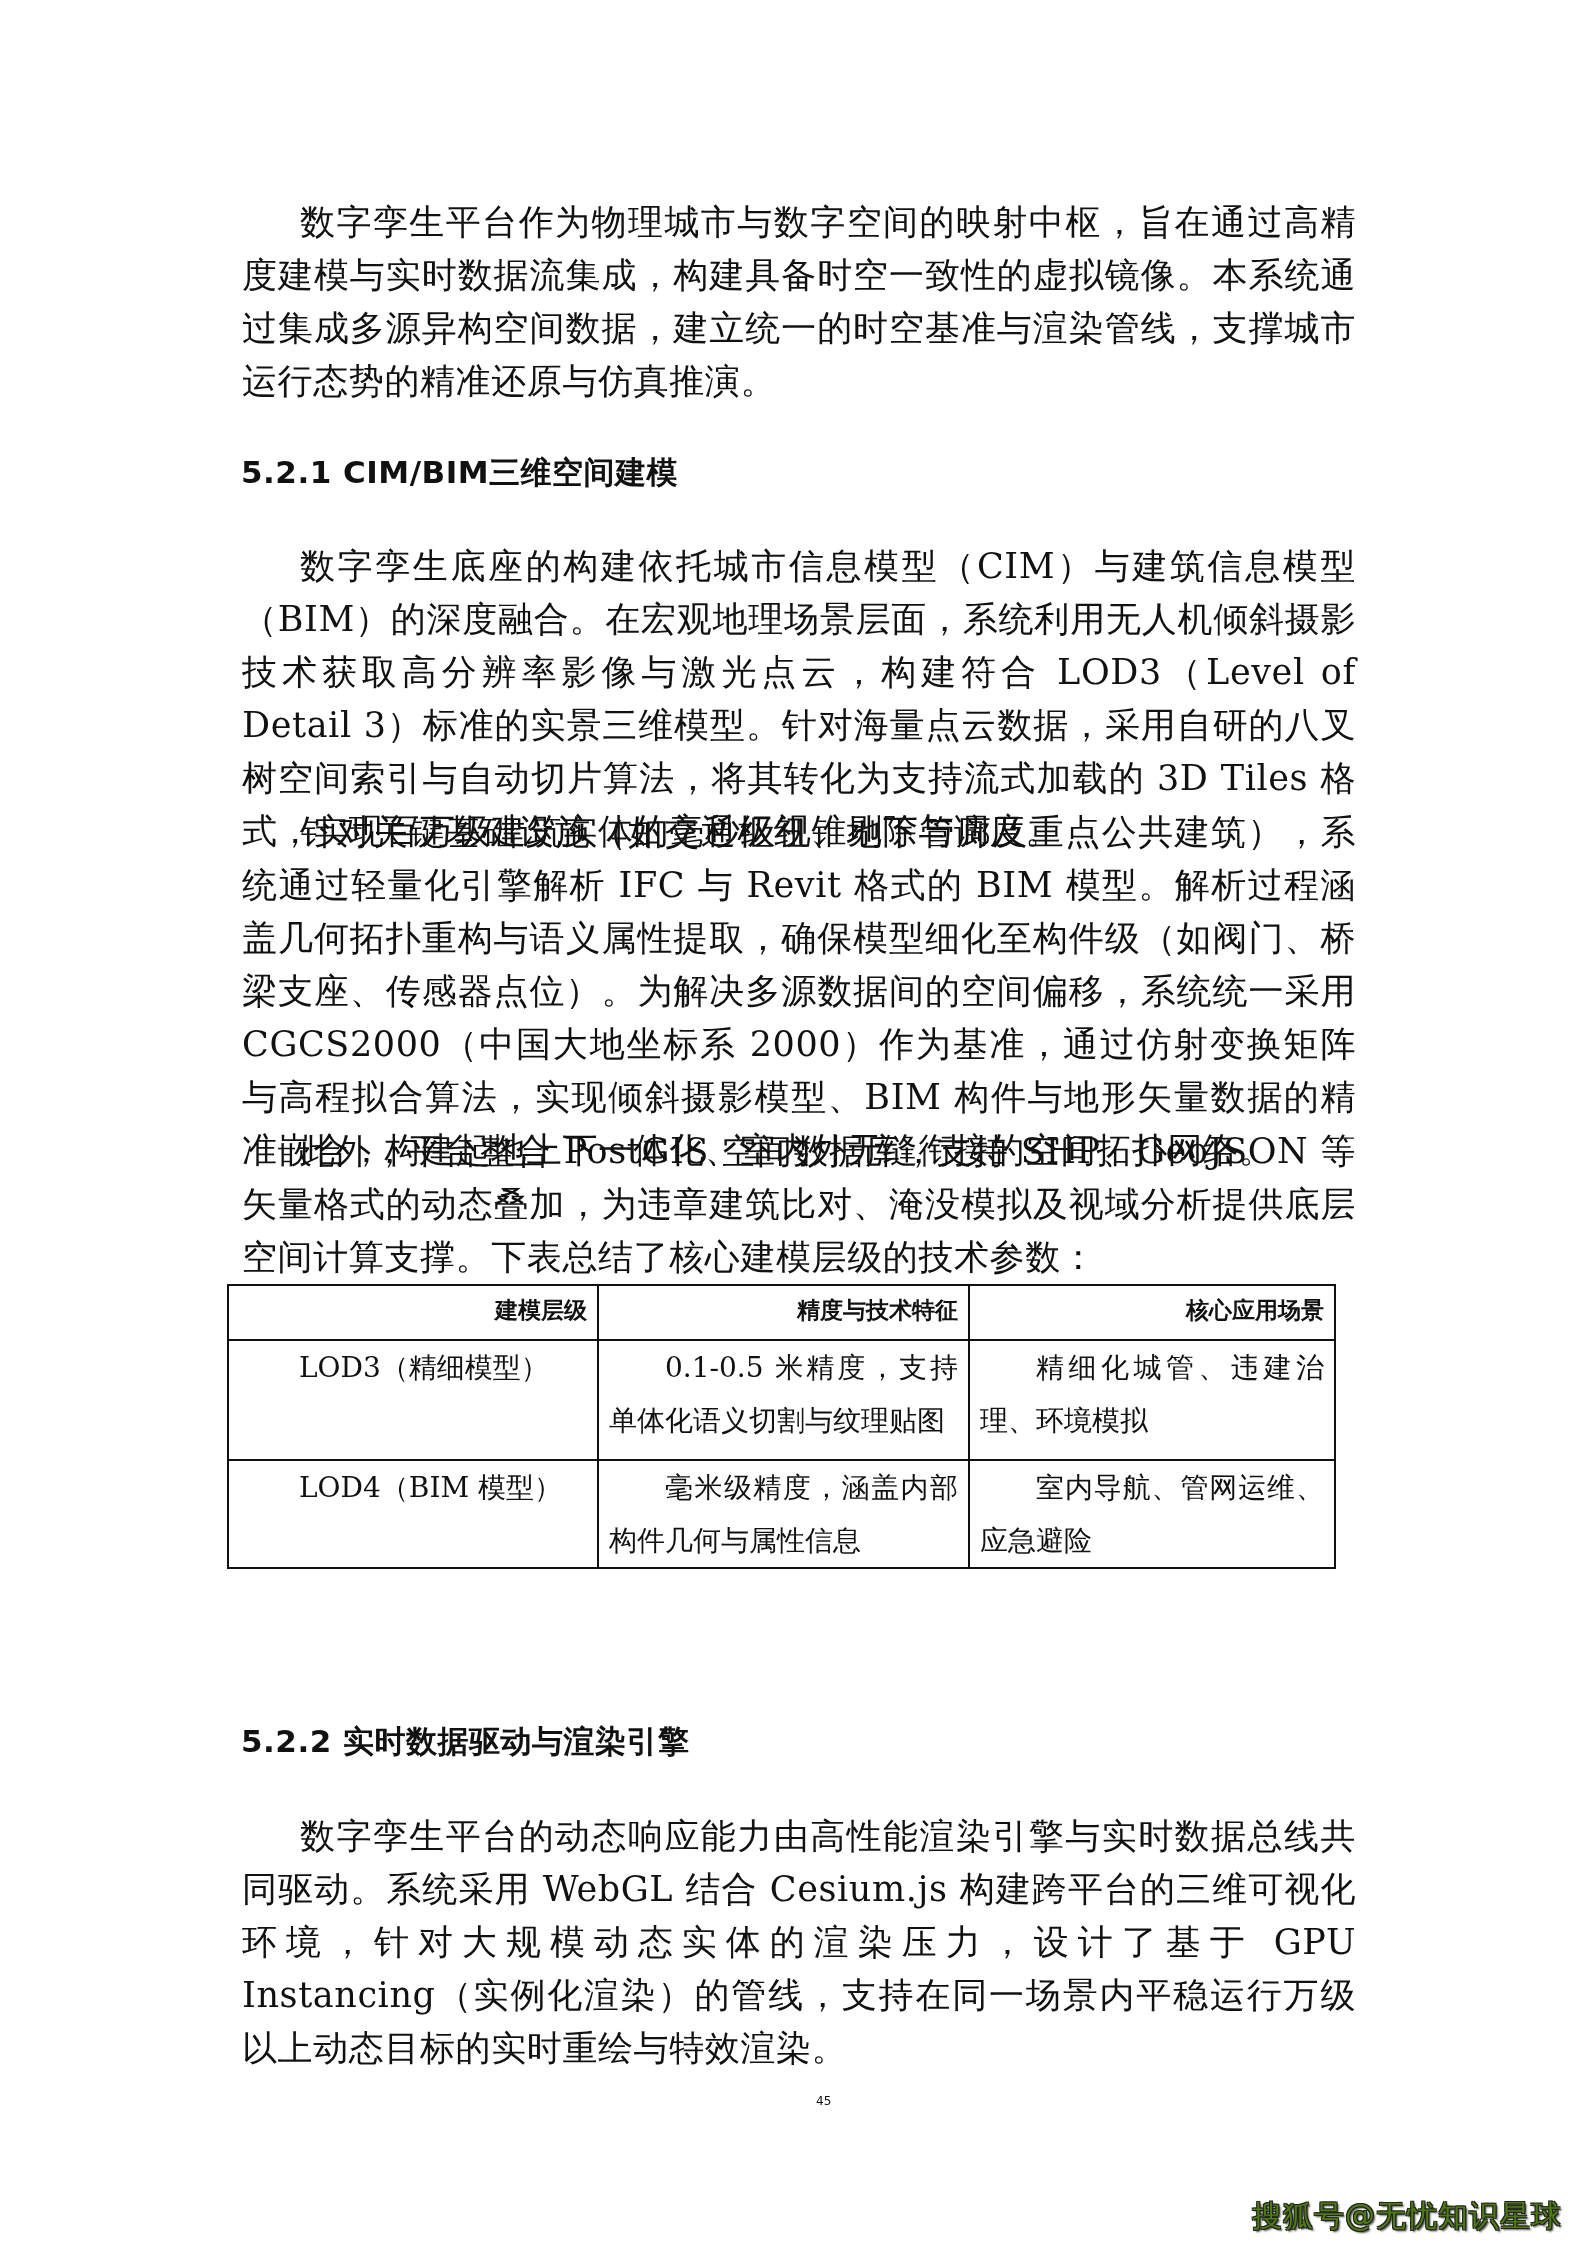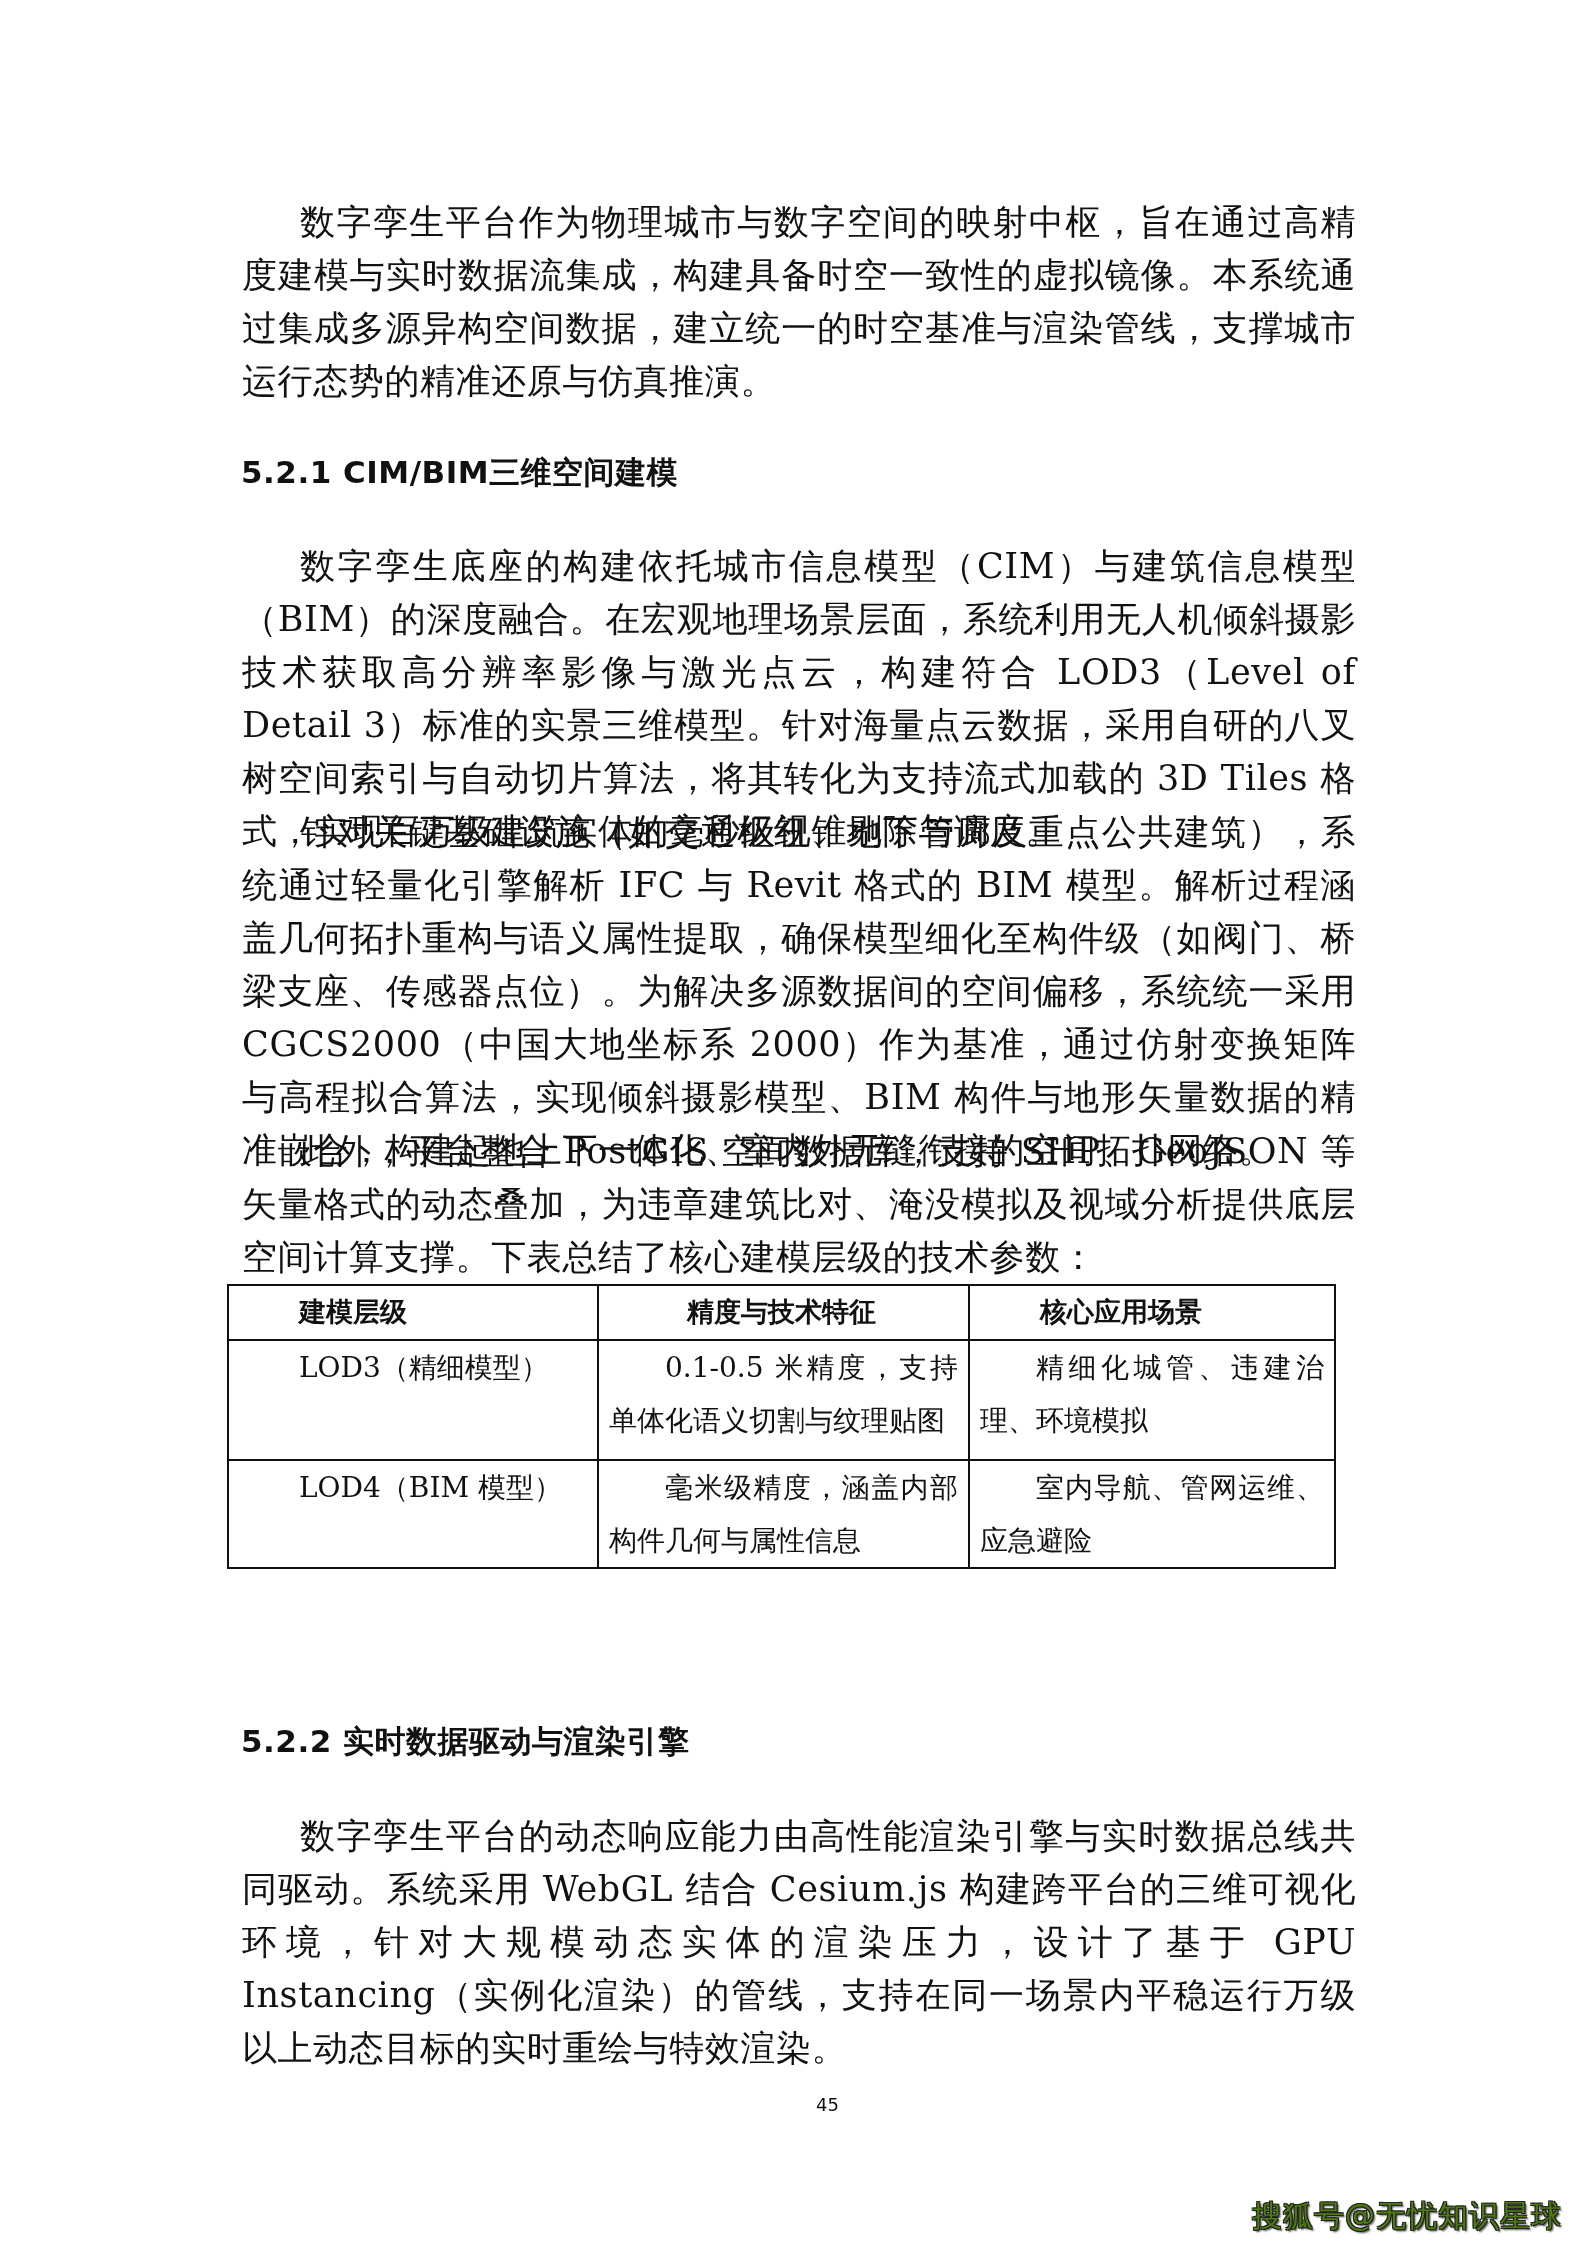--- a/index.html
+++ b/index.html
@@ -22,32 +22,32 @@
   table.tech {
     position: absolute; left: 227px; top: 1284px; width: 1107px;
     border-collapse: collapse; table-layout: fixed;
     font-size: 28px;
   }
   table.tech th, table.tech td {
     border: 2px solid #111; vertical-align: top; padding: 0 10px;
     line-height: 53px;
   }
   table.tech th {
-    font-family: Liberation Serif, serif;
-    font-weight: bold; text-align: left; height: 52px; font-size: 27px;
+    font-family: Liberation Mono, monospace;
+    font-weight: bold; text-align: right; height: 52px; font-size: 23px;
   }
   table.tech th.c1 { padding-left: 70px; }
   table.tech th.c2 { padding-left: 88px; }
   table.tech th.c3 { padding-left: 70px; }
   table.tech td.c1 { padding-left: 70px; }
   table.tech td.ind { text-indent: 56px; text-align: justify; }
   .page-number {
     position: absolute; left: 816px; top: 2094px;
     font-family: "DejaVu Sans", "Liberation Sans", sans-serif;
-    font-size: 18px;
+    font-size: 12px;
   }
   .watermark {
     position: absolute; right: 25px; top: 2196px;
     font-family: "DejaVu Sans", "Liberation Sans", sans-serif;
     font-size: 30px; color: #4d7c0f; letter-spacing: 1px;
     text-shadow: 1px 1px 0 #222, -1px -1px 0 #222, 1px -1px 0 #222, -1px 1px 0 #222, 2px 2px 2px #444;
   }
 </style>
 </head>
 <body>

